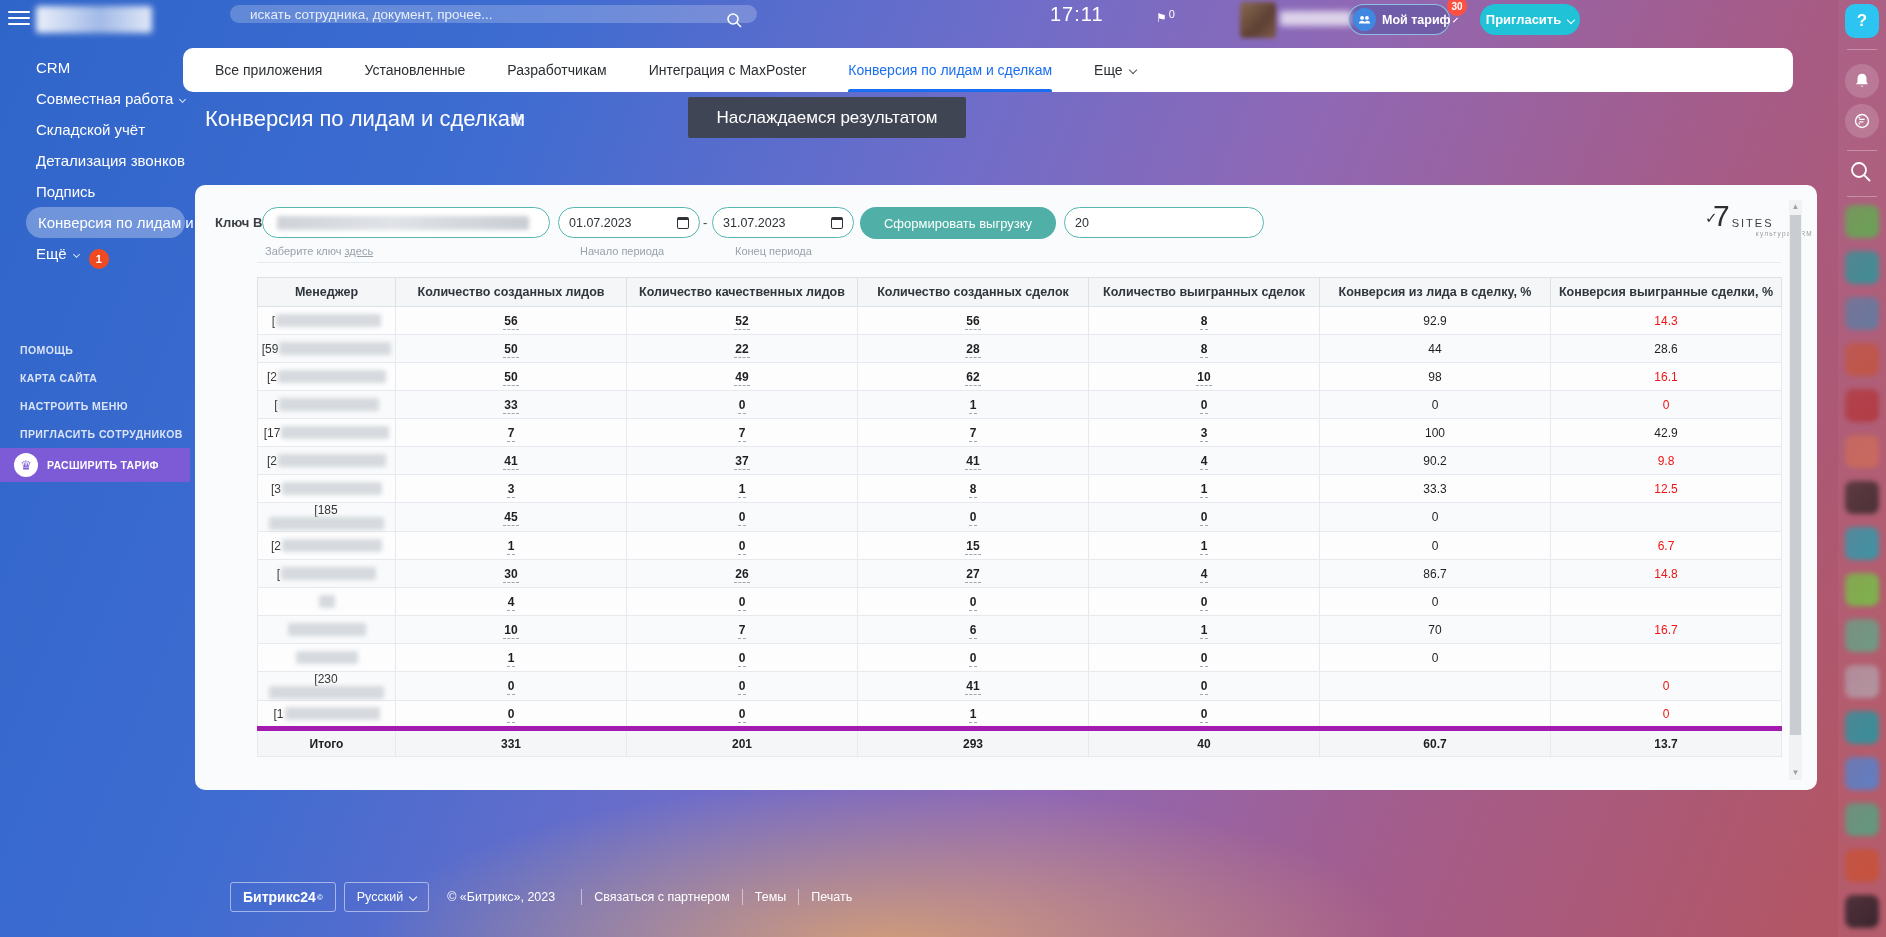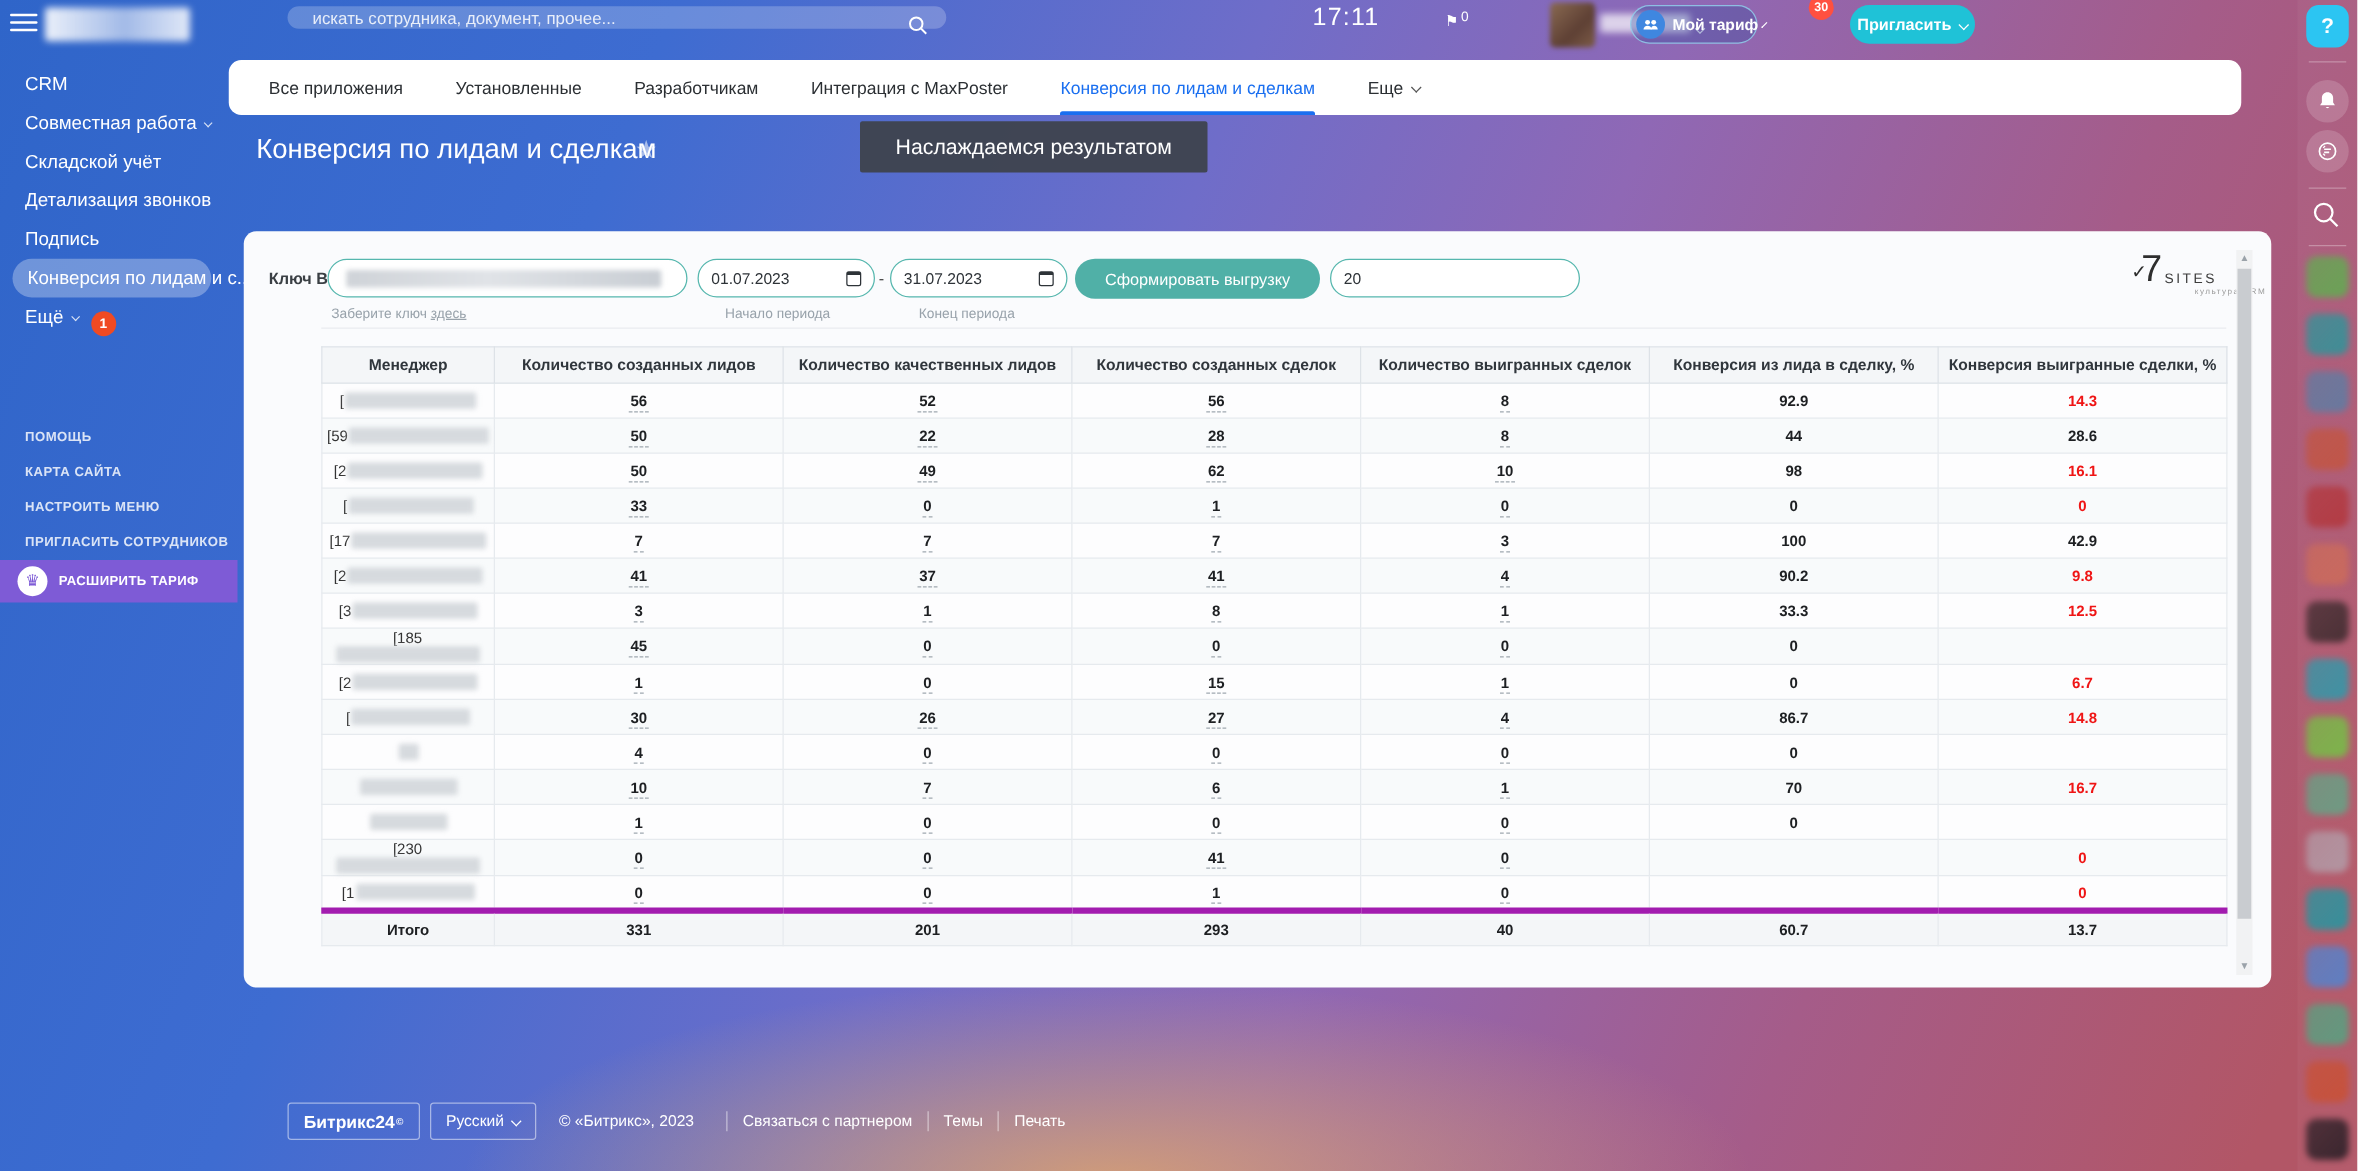--- a/index.html
+++ b/index.html
@@ -24,32 +24,32 @@
   .time { position:absolute; left:1050px; top:3px; color:#fff; font-size:20px; font-weight:300; letter-spacing:1px; }
   .flag-wrap { position:absolute; left:1156px; top:8px; color:#fff; font-size:12px; }
   .flag-wrap .cnt { font-size:11px; vertical-align:4px; margin-left:2px; }
   .avatar-blur { position:absolute; left:1240px; top:2px; width:36px; height:36px; border-radius:4px;
     background:linear-gradient(135deg,#8a6a52,#5e4034 60%,#7d5c48); filter:blur(2px); }
   .name-blur { position:absolute; left:1280px; top:11px; width:72px; height:15px;
     background:rgba(255,255,255,0.7); filter:blur(3px); border-radius:2px; }
   .user-caret { position:absolute; left:1357px; top:15px; color:rgba(255,255,255,.85); }
   .chev { display:inline-block; width:6px; height:6px; border-right:1.6px solid currentColor;
     border-bottom:1.6px solid currentColor; transform:rotate(45deg); vertical-align:2px; }
-  .btn-tariff { position:absolute; left:1304px; top:4px; width:102px; height:31px; border-radius:16px;
+  .btn-tariff { position:absolute; left:1348px; top:4px; width:102px; height:31px; border-radius:16px;
     border:1px solid rgba(150,215,240,0.8); background:rgba(25,70,150,0.28); color:#fff; display:flex;
     align-items:center; padding:0 8px 0 4px; cursor:pointer; }
   .btn-tariff .pic { width:23px; height:23px; border-radius:50%; background:#3f87e0; display:flex; align-items:center; justify-content:center; flex:0 0 23px; }
   .btn-tariff .lbl { font-size:12.5px; font-weight:bold; margin:0 4px 0 6px; white-space:nowrap; }
   .badge-30 { position:absolute; left:1447px; top:-4px; width:20px; height:20px; border-radius:50%;
     background:#ff5040; color:#fff; font-size:10px; font-weight:bold; display:flex; align-items:center; justify-content:center; }
   .btn-invite { position:absolute; left:1480px; top:4px; width:100px; height:31px; border-radius:16px;
     background:#1fc2d7; color:#fff; font-size:13px; font-weight:bold; display:flex; align-items:center;
     justify-content:center; gap:7px; cursor:pointer; }
   
-  .sidebar { position:absolute; left:0; top:52px; width:183px; }
+  .sidebar { position:absolute; left:16px; top:52px; width:183px; }
   .sb-item { position:relative; color:#fff; font-size:15px; padding:7px 10px 7px 20px; cursor:pointer; white-space:nowrap; }
   .sb-item.active { background:rgba(255,255,255,0.3); border-radius:16px; margin:0 14px 0 10px; padding-left:12px; }
   .sb-chev { width:5px; height:5px; margin-left:7px; opacity:.8; }
   .sb-badge { display:inline-flex; margin-left:10px; width:20px; height:20px; border-radius:50%; background:#f04a23;
     color:#fff; font-size:11px; font-weight:bold; align-items:center; justify-content:center; vertical-align:-4px; }
   .sb-foot { position:absolute; left:0; top:336px; width:183px; }
   .sb-foot-item { color:rgba(255,255,255,0.82); font-size:10.5px; font-weight:bold; letter-spacing:.4px;
     padding:8px 10px 8px 20px; cursor:pointer; white-space:nowrap; }
   .expand-tariff { position:absolute; left:0; top:448px; width:190px; height:34px; background:#7e5bd6;
     display:flex; align-items:center; cursor:pointer; }
@@ -97,21 +97,21 @@
   
   .conv-table { position:absolute; left:62px; top:92px; border-collapse:collapse; table-layout:fixed; width:1524px; }
   .conv-table th { height:29px; background:#f4f6f8; border:1px solid #dde2e7; font-size:12.5px; font-weight:bold;
     color:#30363c; text-align:center; }
   .conv-table td { height:28px; border:1px solid #e6eaee; text-align:center; font-size:12px; color:#1d1f22; }
   .conv-table tr.data-row:nth-child(even) td { background:#f8fafb; }
   .conv-table tr.data-row:nth-child(odd) td { background:#fdfdfe; }
   .mgr-prefix { font-size:12px; color:#333; margin-right:1px; }
   .mgr-blur { height:13px; vertical-align:-2px; background:#d6dade; }
   .num-link { font-weight:bold; border-bottom:1px dashed #9fa8b0; padding:0 1px 1px; cursor:pointer; }
-  .conv-cell { font-weight:bold; }
+  .conv-cell { font-weight:normal; }
   .conv-cell.red { color:#ef1515; }
   .totals-row td { background:#f4f6f8 !important; font-weight:bold; border-top:5px solid #a21caf; }
   
   .scrollbar { position:absolute; left:1594px; top:15px; width:13px; height:580px; background:#f1f2f3; }
   .scrollbar .arr { position:absolute; left:0; width:13px; height:14px; color:#9aa2a9; font-size:8px; line-height:14px; text-align:center; }
   .scrollbar .arr.up { top:0; } .scrollbar .arr.down { bottom:0; }
   .scrollbar .thumb { position:absolute; left:1px; top:15px; width:11px; height:520px; background:#c9ccd0; }
   
   .footer { position:absolute; left:230px; top:882px; height:30px; display:flex; align-items:center; color:#fff; }
   .f-btn { border:1px solid rgba(255,255,255,0.5); border-radius:3px; height:30px; display:flex; align-items:center;

